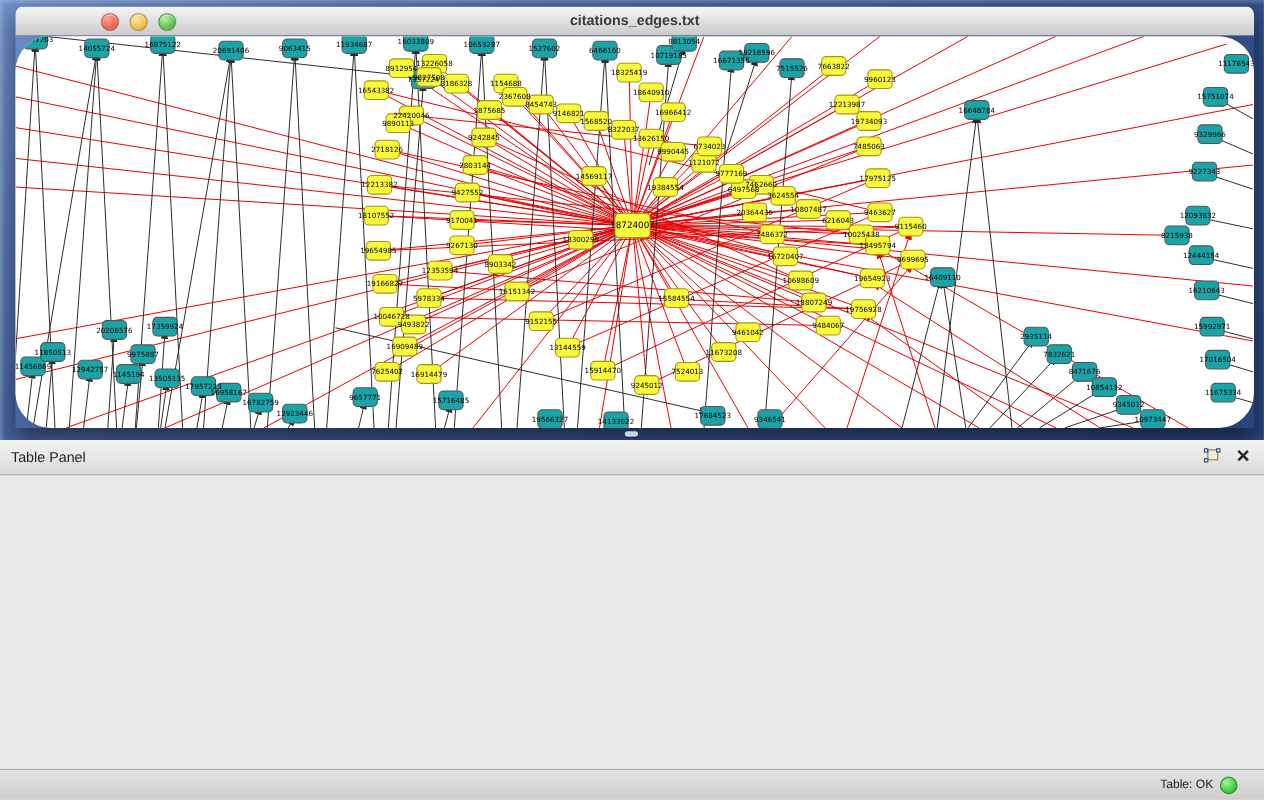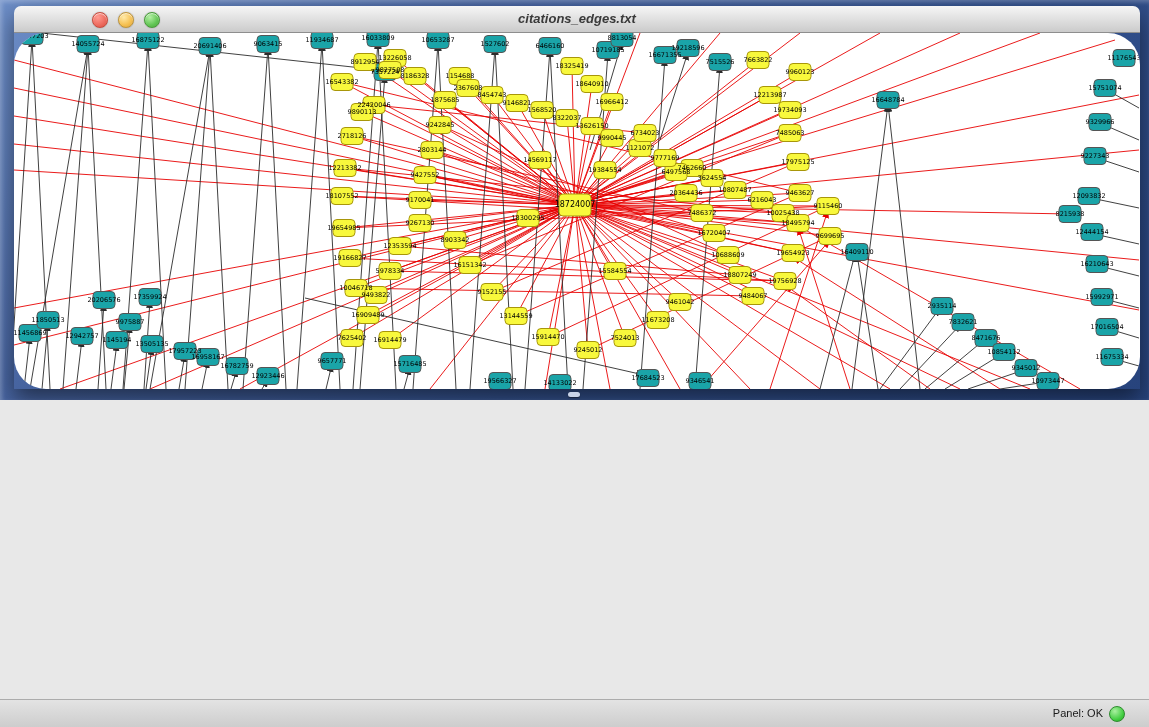--- a/index.html
+++ b/index.html
@@ -6,21 +6,21 @@
     font-family:"Liberation Sans",sans-serif;background:#E8E8E8;}
   
   #desktop{position:absolute;left:0;top:0;width:1149px;height:400px;
     background:linear-gradient(140deg,#6d8ec8 0%,#46639f 30%,#33518d 60%,#27437c 100%);
     box-shadow:inset 2px 2px 4px rgba(255,255,255,.25);}
   #netwin{position:absolute;left:14px;top:6px;width:1126px;height:383px;
     border-radius:7px 7px 0 0;box-shadow:0 10px 22px rgba(0,0,0,.5);}
   .titlebar{height:26px;background:linear-gradient(#F6F6F6,#CBCBCB);
     border-radius:7px 7px 0 0;border-bottom:1px solid #8E8E8E;position:relative;}
   .titlebar .wtitle{position:absolute;left:0;right:0;top:5px;text-align:center;
-    font-size:13px;font-weight:bold;color:#3A3A3A;font-style:italic;}
+    font-size:13px;font-weight:bold;color:#3A3A3A;}
   .tl{position:absolute;top:6px;width:14px;height:14px;border-radius:50%;
     box-shadow:inset 0 1px 1px rgba(255,255,255,.7),0 0 1px rgba(0,0,0,.5);}
   .tl.red{left:78px;background:radial-gradient(circle at 35% 30%,#FF9C92,#ED6A5E 60%,#D4503F);border:1px solid #C94A3C;}
   .tl.yel{left:104px;background:radial-gradient(circle at 35% 30%,#FFE9A8,#F5BF4F 60%,#D6A243);border:1px solid #C09539;}
   .tl.grn{left:130px;background:radial-gradient(circle at 35% 30%,#B4F0A4,#61C554 60%,#4DA73C);border:1px solid #479B38;}
   #netview{position:absolute;left:0;top:27px;width:1126px;height:356px;background:#FFFFFF;overflow:hidden;border-radius:32px;}
   #splitdot{position:absolute;left:568px;top:392px;width:12px;height:5px;border-radius:3px;
     background:#C9D4E8;box-shadow:0 1px 1px rgba(0,0,0,.4);}
   
   #tablepanel{position:absolute;left:0;top:400px;width:1149px;height:327px;background:#E8E8E8;}
@@ -529,29 +529,41 @@
             <line x1="8" y1="15" x2="15" y2="8"></line>
             <line x1="12" y1="15" x2="15" y2="12"></line>
         </g>
       </svg>
     </div>
   </div>
   <div id="splitdot"></div>
 </div>
 
 <div id="tablepanel">
+  <div class="tp-titlebar">
+    <span class="tp-title">Table Panel</span>
+    <span class="tp-btn" id="tp-float">
+      <svg width="18" height="18">
+        <rect x="5" y="3" width="9" height="9" fill="#EFEADA" stroke="#8A7F4A"></rect>
+        <rect x="2" y="2" width="3" height="3" fill="#FFF" stroke="#27457C"></rect>
+        <rect x="13" y="2" width="3" height="3" fill="#FFF" stroke="#27457C"></rect>
+        <rect x="2" y="11" width="3" height="3" fill="#FFF" stroke="#27457C"></rect>
+      </svg>
+    </span>
+    <span class="tp-btn" id="tp-close">✕</span>
+  </div>
 
   <div id="toolbar">
     
     
     
     
     
     
     
     
   </div>
 
   <div id="statusbar">
-    <span id="memlabel">Panel: OK</span>
+    <span id="memlabel">Table: OK</span>
     <span id="memdot"></span>
   </div>
 </div>
 
 </body></html>

